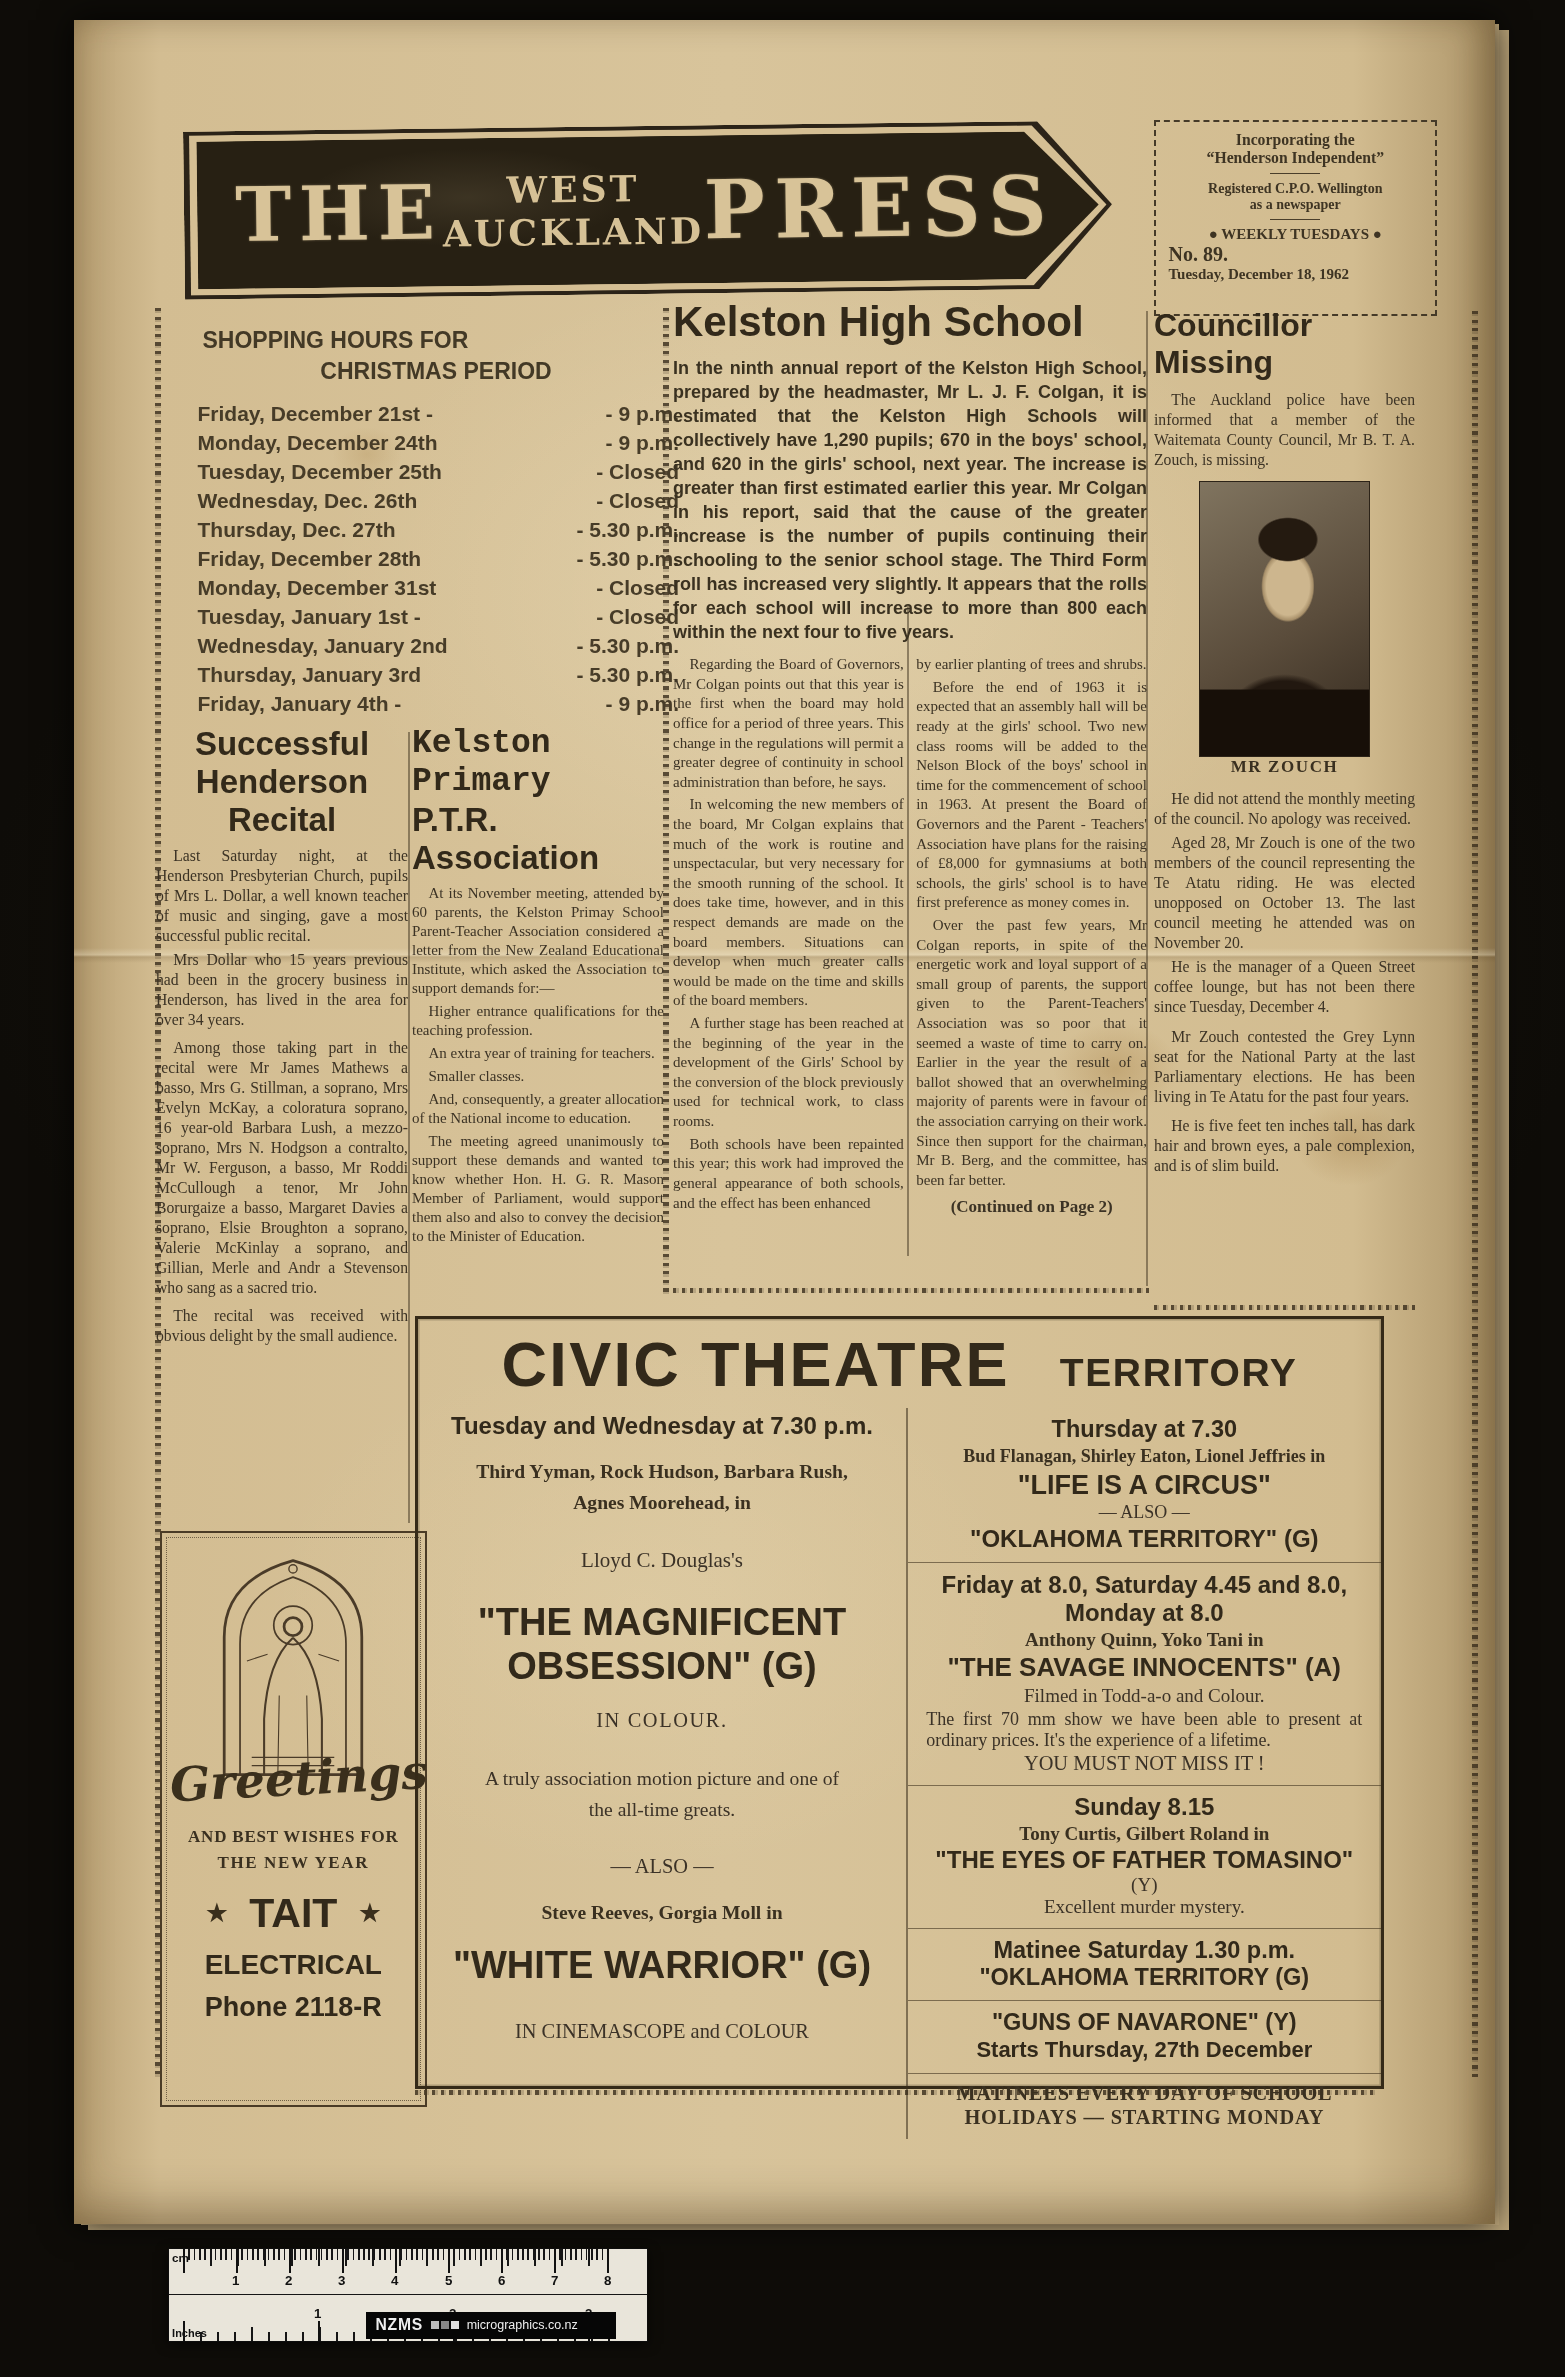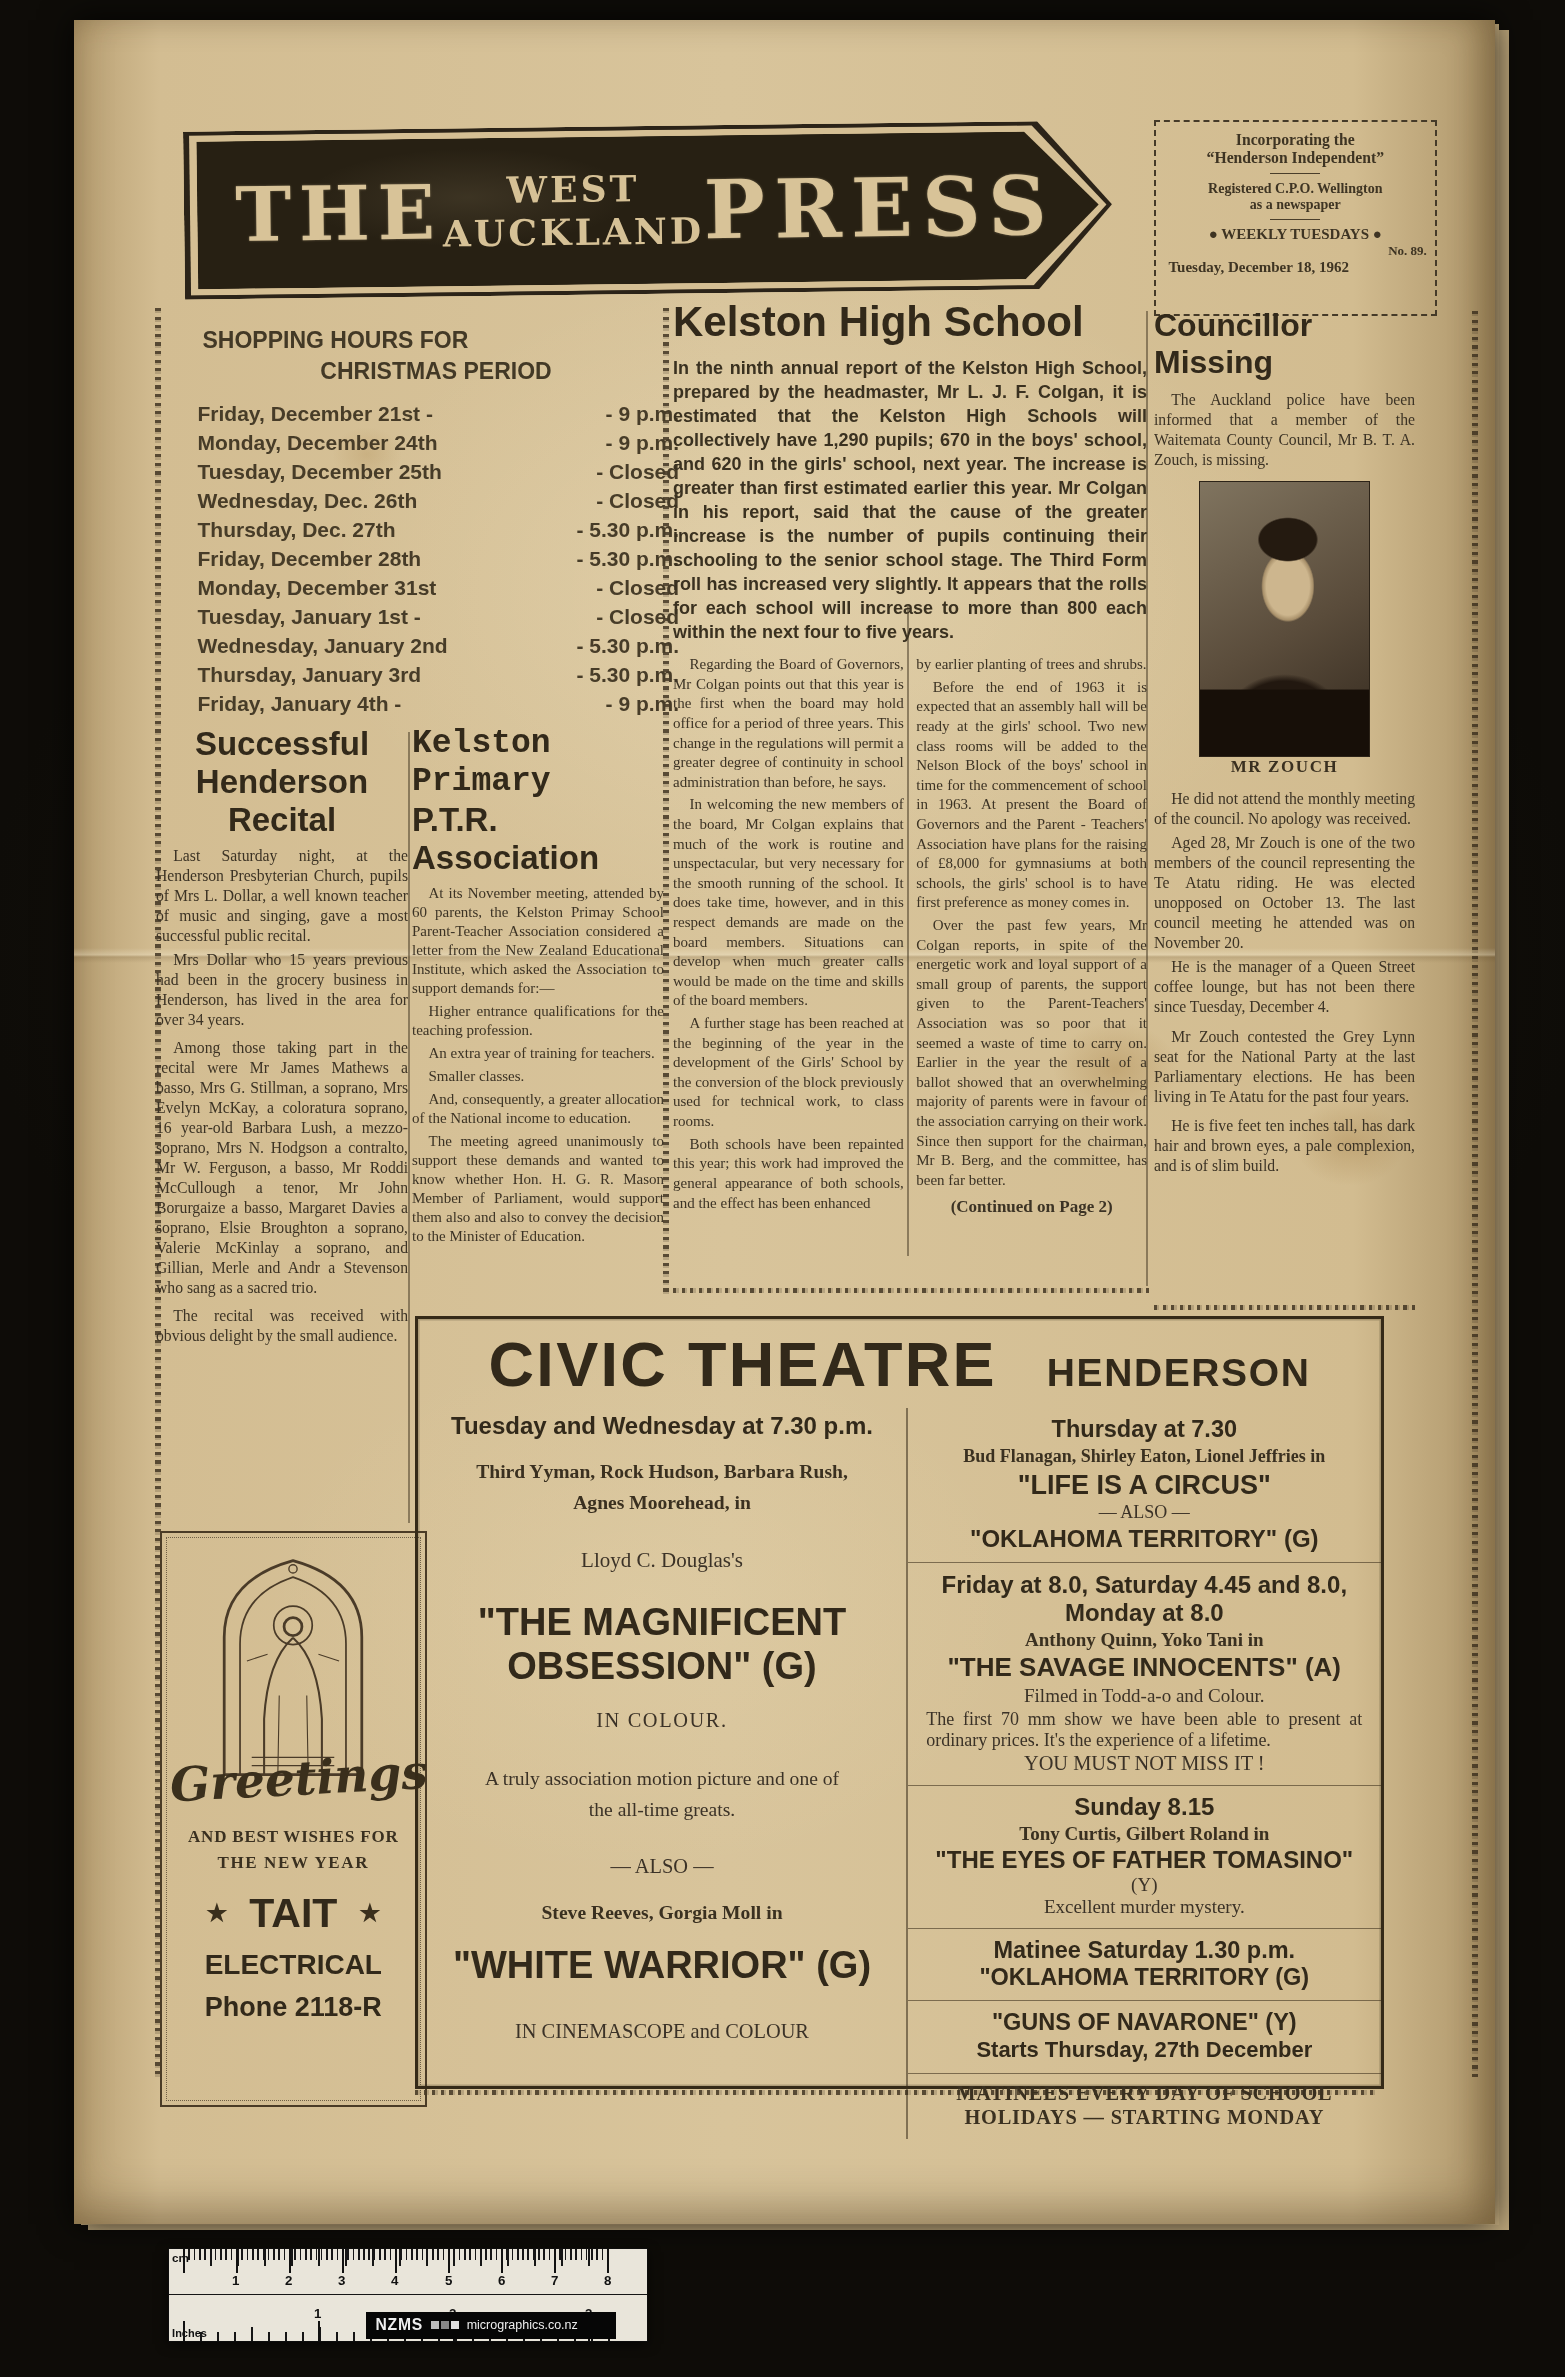--- a/index.html
+++ b/index.html
@@ -125,21 +125,21 @@
     </div>
 
     <div class="infobox" style="left:1080px;top:100px;width:263px;height:177px;">
       <div class="b" style="font-size:15.7px;">Incorporating the</div>
       <div class="b" style="font-size:15.7px;">“Henderson Independent”</div>
       <div class="inforule"></div>
       <div class="b" style="font-size:14px;">Registered C.P.O. Wellington</div>
       <div class="b" style="font-size:14px;">as a newspaper</div>
       <div class="inforule"></div>
       <div class="b" style="font-size:15px;">● WEEKLY TUESDAYS ●</div>
-      <div class="b" style="font-size:13px;text-align:right;padding-left:4.7px;font-family:Liberation Serif, serif;">No. 89.</div>
+      <div class="b" style="font-size:20px;text-align:left;padding-left:4.7px;font-family:Liberation Serif, serif;">No. 89.</div>
       <div class="b" style="font-size:15px;text-align:left;padding-left:4.7px;">Tuesday, December 18, 1962</div>
     </div>
 
     <div class="orn-v" style="left:81px;top:288px;height:1771px;"></div>
     <div class="orn-v" style="left:589px;top:288px;height:988px;"></div>
     <div class="orn-v" style="left:1398px;top:291px;height:1766px;"></div>
     <div class="rule-v" style="left:1072px;top:291px;height:975px;"></div>
     <div class="rule-v" style="left:833px;top:586px;height:650px;"></div>
     <div class="rule-v" style="left:334px;top:712px;height:791px;"></div>
     <div class="orn-h" style="left:599px;top:1268px;width:476px;"></div>
@@ -275,21 +275,21 @@
         <span class="h-cond" style="font-size:41px;">TAIT</span>
         <span style="font-size:27px;color:#3a2f1c;">★</span>
       </div>
       <div class="h-cond" style="font-size:28px;margin-top:12.5px;">ELECTRICAL</div>
       <div class="h-cond" style="font-size:27px;margin-top:11px;">Phone 2118-R</div>
     </div>
 
     <div class="civic" style="left:341px;top:1296px;width:963px;height:767px;">
       <div class="civic-title-row">
         <span class="h-cond" style="font-size:63px;letter-spacing:2.3px;">CIVIC THEATRE</span>
-        <span class="h-cond" style="font-size:39px;letter-spacing:1.6px;">HENDERSON</span>
+        <span class="h-cond" style="font-size:39px;letter-spacing:1.6px;">TERRITORY</span>
       </div>
       <div class="civic-cols">
         <div class="civic-left">
           <div class="h-cond" style="font-size:24px;">Tuesday and Wednesday at 7.30 p.m.</div>
           <div class="bold-serif" style="font-size:19.6px;margin-top:20.4px;">Third Yyman, Rock Hudson, Barbara Rush,</div>
           <div class="bold-serif" style="font-size:19.6px;margin-top:9.4px;">Agnes Moorehead, in</div>
           <div style="font-size:21px;margin-top:34px;">Lloyd C. Douglas's</div>
           <div class="h-cond" style="font-size:38px;line-height:44px;margin-top:27px;">"THE MAGNIFICENT OBSESSION" (G)</div>
           <div style="font-size:20.4px;letter-spacing:1.6px;margin-top:20.4px;">IN COLOUR.</div>
           <div style="font-size:19.6px;margin-top:36px;">A truly association motion picture and one of</div>

